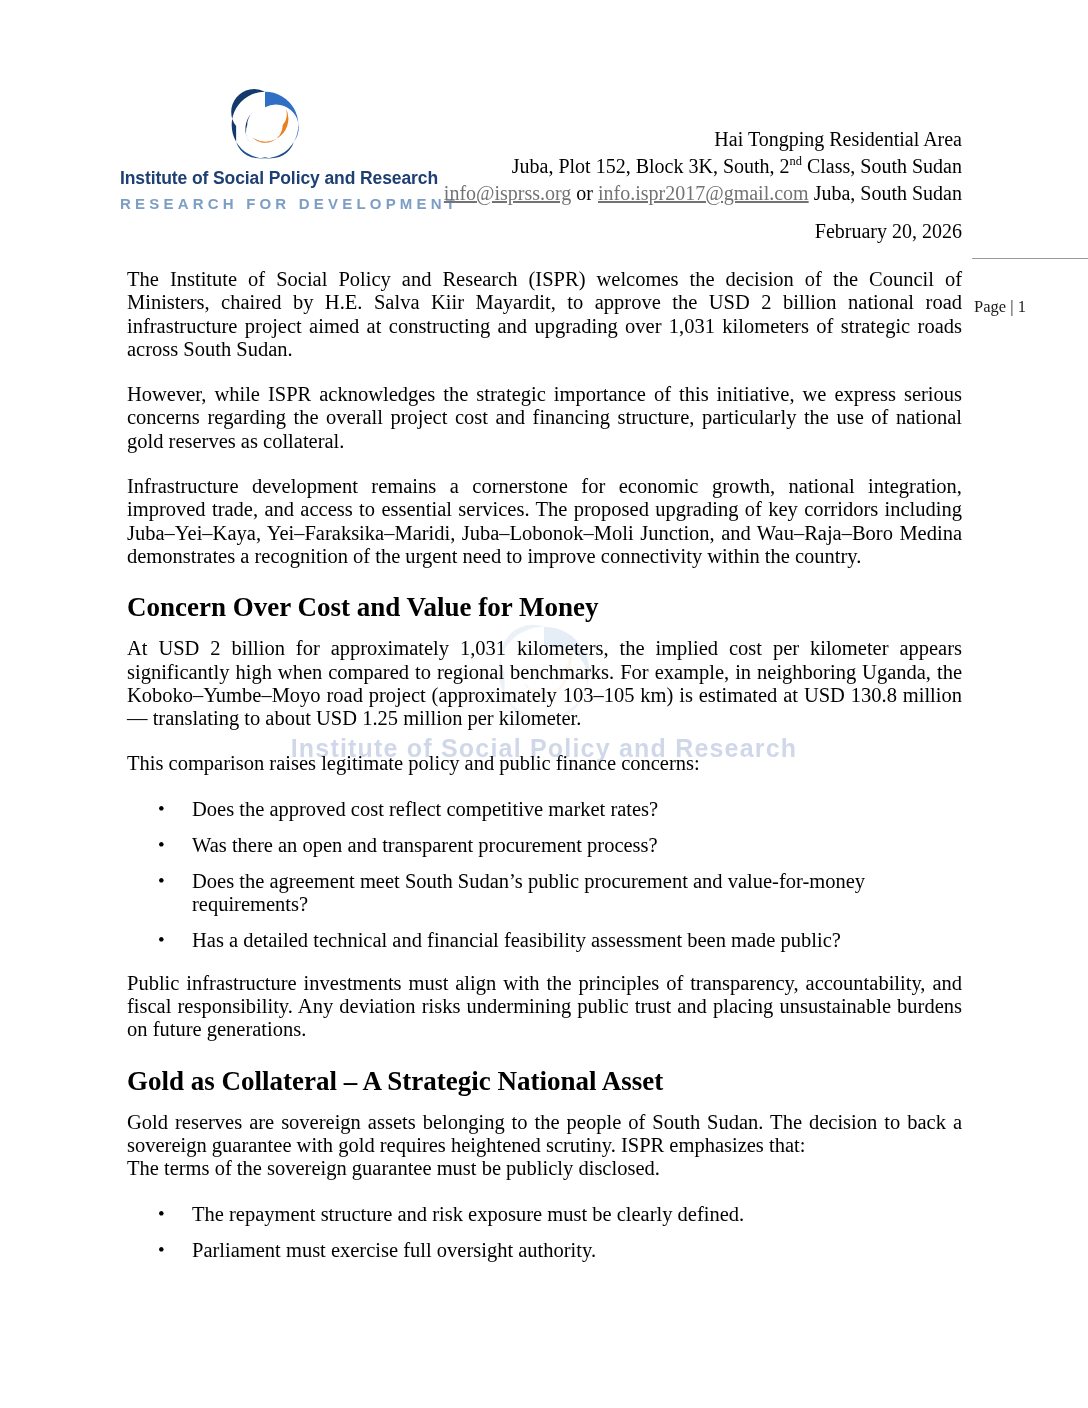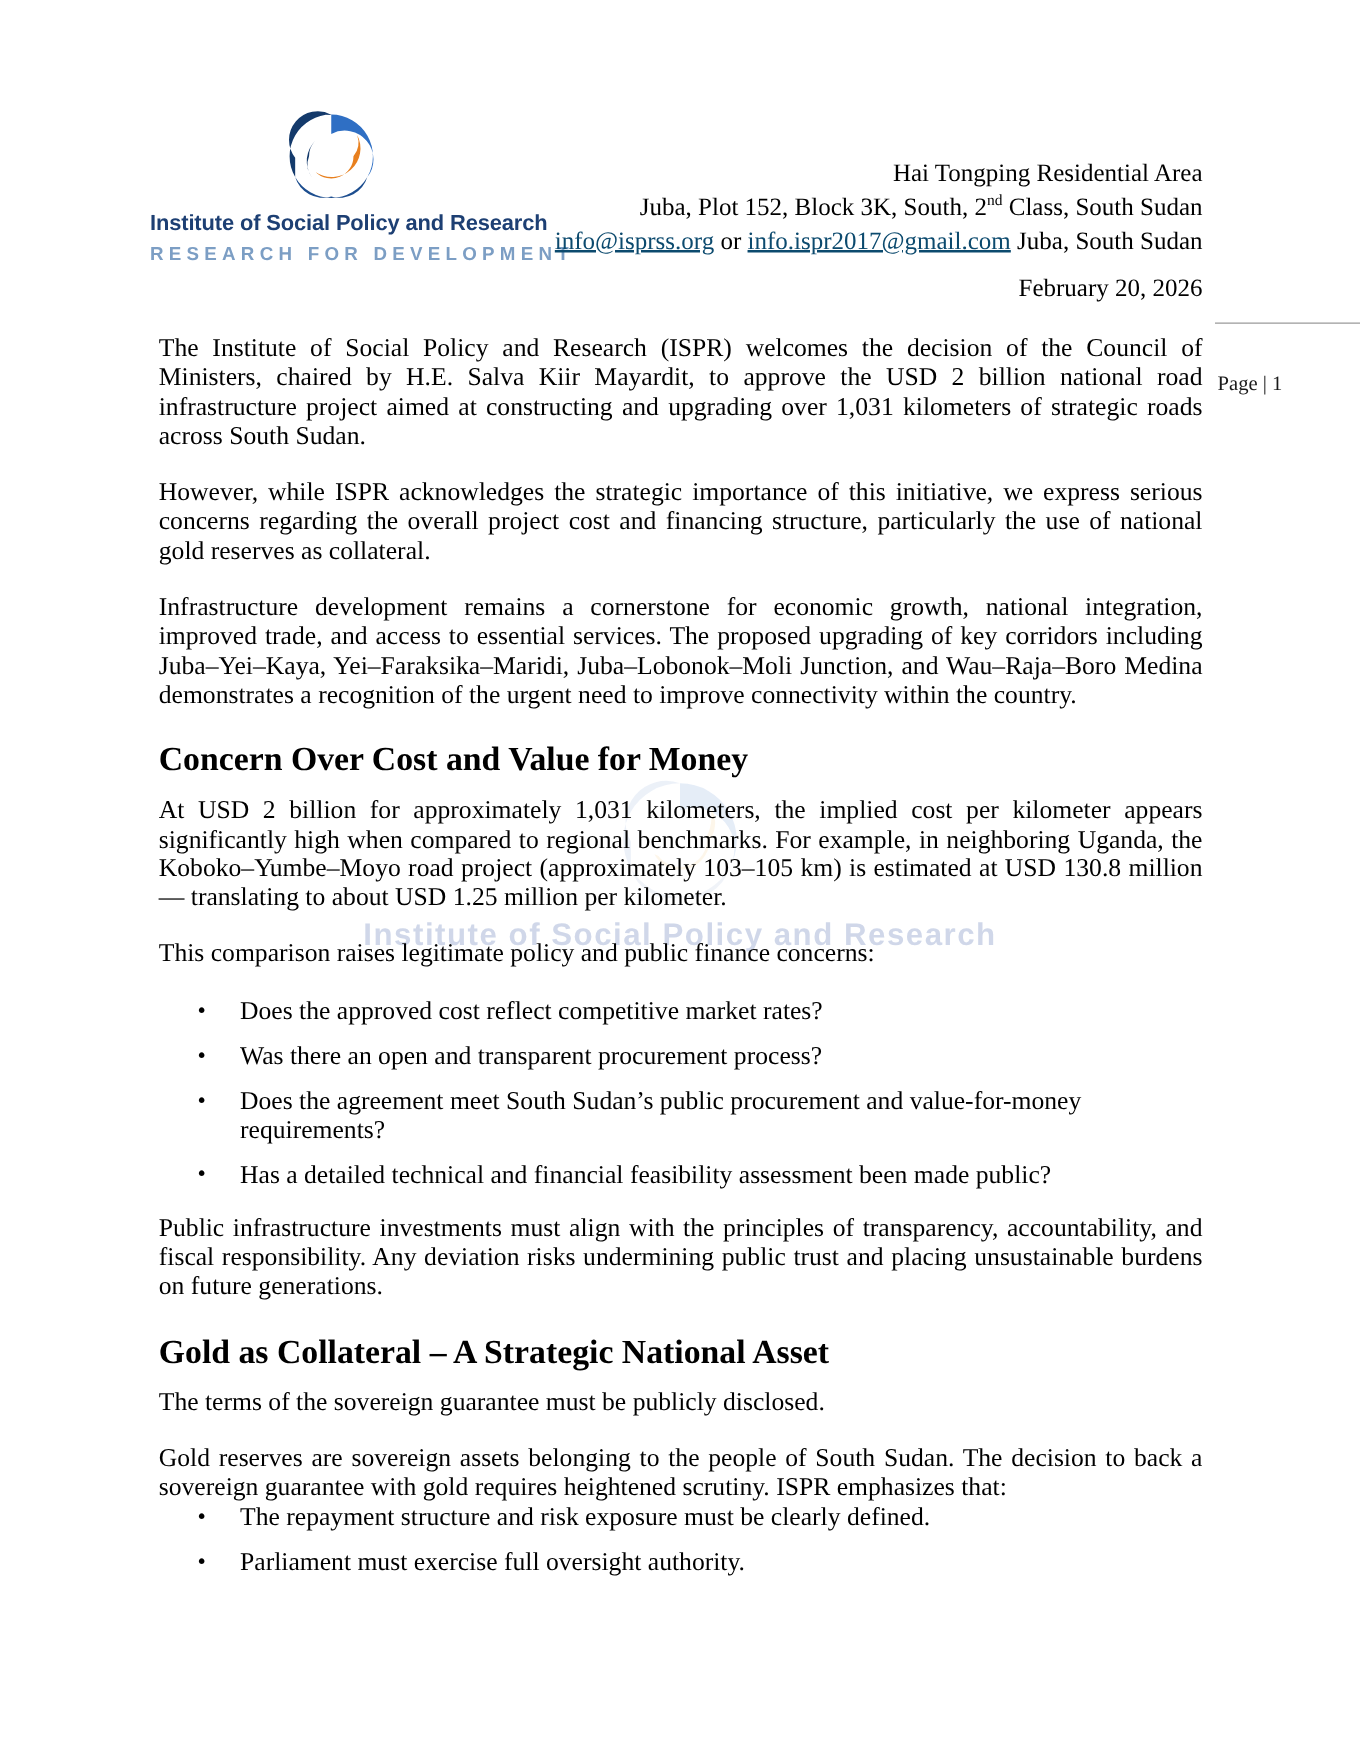--- a/index.html
+++ b/index.html
@@ -93,21 +93,21 @@
     text-align: right;
     font-size: 20px;
     line-height: 27px;
   }
   .contact-block sup {
     font-size: 0.62em;
     vertical-align: super;
     line-height: 0;
   }
   .maillink {
-    color: #0c4a6e;
+    color: #737373;
     text-decoration: underline;
   }
 
   .date-line {
     position: absolute;
     right: 126px;
     top: 220px;
     font-size: 20px;
     white-space: nowrap;
   }
@@ -247,22 +247,22 @@
       <li><span class="bullet-dot">•</span><span>Does the approved cost reflect competitive market rates?</span></li>
       <li><span class="bullet-dot">•</span><span>Was there an open and transparent procurement process?</span></li>
       <li><span class="bullet-dot">•</span><span>Does the agreement meet South Sudan’s public procurement and value-for-money requirements?</span></li>
       <li><span class="bullet-dot">•</span><span>Has a detailed technical and financial feasibility assessment been made public?</span></li>
     </ul>
 
     <p class="para">Public infrastructure investments must align with the principles of transparency, accountability, and fiscal responsibility. Any deviation risks undermining public trust and placing unsustainable burdens on future generations.</p>
 
     <h2 class="section">Gold as Collateral – A Strategic National Asset</h2>
 
+    <p class="para" style="margin-bottom:0">Gold reserves are sovereign assets belonging to the people of South Sudan. The decision to back a sovereign guarantee with gold requires heightened scrutiny. ISPR emphasizes that:</p>
     <p class="para" style="text-align:left">The terms of the sovereign guarantee must be publicly disclosed.</p>
-    <p class="para" style="margin-bottom:0">Gold reserves are sovereign assets belonging to the people of South Sudan. The decision to back a sovereign guarantee with gold requires heightened scrutiny. ISPR emphasizes that:</p>
 
     <ul class="bullets">
       <li><span class="bullet-dot">•</span><span>The repayment structure and risk exposure must be clearly defined.</span></li>
       <li><span class="bullet-dot">•</span><span>Parliament must exercise full oversight authority.</span></li>
     </ul>
 
   </div>
 </div>
 
 </body></html>

